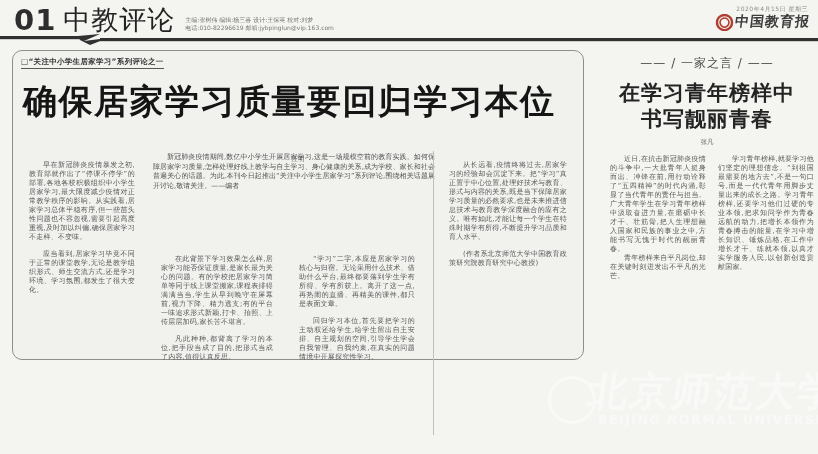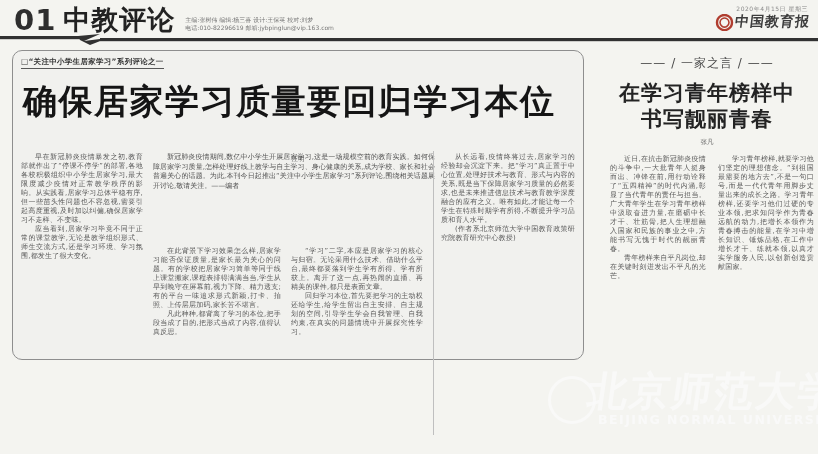--- a/index.html
+++ b/index.html
@@ -6,38 +6,38 @@
   body{
     width:818px;height:454px;position:relative;overflow:hidden;
     background:#f4f4f0;
     font-family:"DejaVu Sans","Liberation Sans",sans-serif;
     -webkit-font-smoothing:antialiased;
   }
   .scan{position:absolute;inset:0;filter:blur(0.3px) contrast(0.96);}
   
   .mast{position:absolute;left:14px;top:4px;display:flex;align-items:flex-start;}
   .pagenum{font-size:29px;font-weight:bold;color:#2b2b2b;letter-spacing:1px;line-height:32px;}
-  .section{font-size:27px;font-weight:700;color:#1e1e1e;margin-left:7px;line-height:32px;letter-spacing:1px;}
+  .section{font-size:27px;font-weight:400;color:#1e1e1e;margin-left:7px;line-height:32px;letter-spacing:1px;}
   .staff{margin-left:10px;margin-top:12px;font-size:6px;line-height:8px;color:#777;white-space:nowrap;}
   .dateline{position:absolute;right:10px;top:5px;font-size:6px;color:#8a8a8a;letter-spacing:0.5px;}
   .logo{position:absolute;right:8px;top:13px;display:flex;align-items:center;}
   .logo .name{font-family:"DejaVu Serif","Liberation Serif",serif;font-weight:bold;font-size:14px;
     color:#3a3a3a;letter-spacing:1px;transform:skewX(-7deg);}
   .rulewrap{position:absolute;left:0;top:31px;width:818px;height:12px;}
   
   .mainbox{position:absolute;left:12px;top:50px;width:572px;height:310px;
     border:1.5px solid #8f8f8f;border-radius:10px;background:#f6f6f3;box-sizing:border-box;}
   .kicker{position:absolute;left:8px;top:6px;font-size:7.5px;font-weight:bold;color:#333;
     border-bottom:1px solid #555;padding-bottom:1px;letter-spacing:0.3px;}
   .headline{position:absolute;left:10px;top:28px;width:552px;font-size:34px;font-weight:900;
     color:#141414;letter-spacing:1.5px;white-space:nowrap;color:#111;}
   .byline{position:absolute;left:0;top:104px;width:100%;text-align:center;font-size:6.5px;color:#555;font-family:Liberation Serif, serif;}
   .col{position:absolute;overflow:hidden;font-size:7px;line-height:9px;color:#565656;
     text-align:justify;letter-spacing:0.2px;}
-  .col p{margin:0;text-indent:2em;}
+  .col p{margin:8px;text-indent:2em;}
   .ednote{position:absolute;overflow:hidden;font-size:7px;line-height:9.5px;color:#4f4f4f;
     text-align:justify;}
   .ednote p{margin:0;text-indent:2em;}
   .colrule{position:absolute;width:1px;background:#c2c2c2;}
   
   .side{position:absolute;left:596px;top:55px;width:222px;height:399px;}
   .side .tag{text-align:center;font-size:12px;color:#4a4a4a;letter-spacing:1px;}
   .side .hl{font-family:"DejaVu Serif","Liberation Serif",serif;font-weight:bold;font-size:21px;
     line-height:26px;color:#1f1f1f;text-align:center;letter-spacing:1px;margin-top:8px;}
   .side .by{text-align:center;font-size:6.5px;color:#666;margin-top:6px;}

